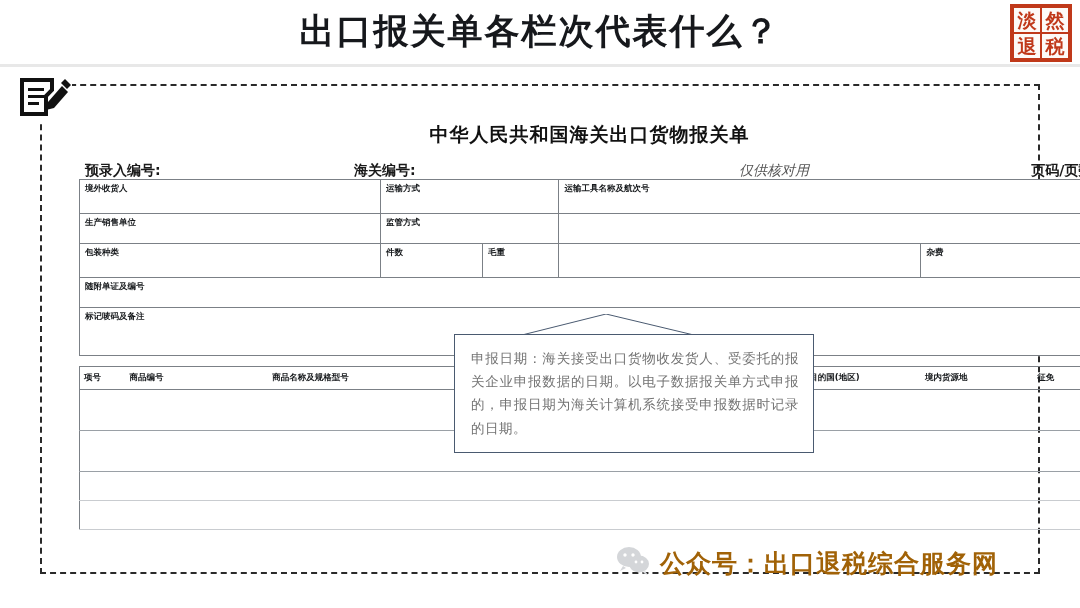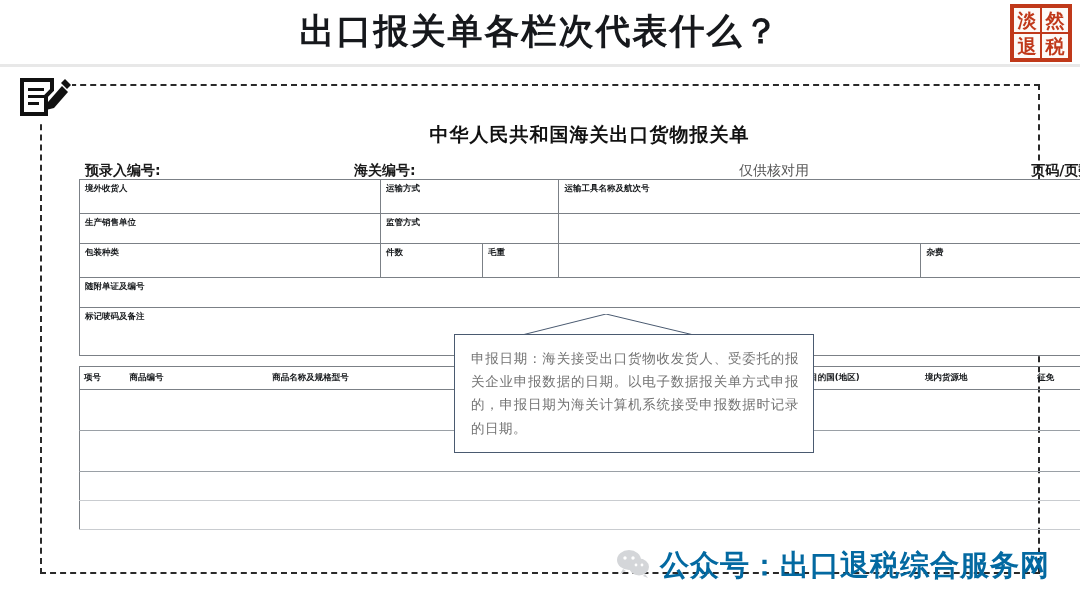--- a/index.html
+++ b/index.html
@@ -114,21 +114,21 @@
     position: relative;
     height: 17px;
     font-size: 14px;
     color: #1a1a1a;
     font-weight: 700;
     font-family: "DejaVu Sans", "Liberation Sans", sans-serif;
     text-align: right;
   }
   .pre-row .c1 { position: absolute; left: 6px; top: 0; }
   .pre-row .c2 { position: absolute; left: 275px; top: 0; }
-  .pre-row .c3 { position: absolute; left: 660px; top: 0; font-weight: 400; color: #555; }
+  .pre-row .c3 { position: absolute; left: 660px; top: 0; font-weight: 400; color: #555; font-style: italic; }
   .pre-row .c4 { position: absolute; right: 2px; top: 0; }
 
   table.decl {
     width: 100%;
     border-collapse: collapse;
     table-layout: fixed;
   }
   table.decl td {
     border: 1px solid #7b8086;
     vertical-align: top;
@@ -207,23 +207,23 @@
     position: absolute;
     left: 616px;
     top: 546px;
     display: flex;
     align-items: center;
     gap: 10px;
     z-index: 8;
     pointer-events: none;
   }
   .wm-text {
-    font-size: 29px;
-    font-weight: 700;
-    color: #0369a1;
+    font-size: 25px;
+    font-weight: 700;
+    color: #a16207;
     letter-spacing: 1px;
     font-family: "DejaVu Sans", "Liberation Sans", sans-serif;
     white-space: nowrap;
   }
   .wm-icon { flex: 0 0 auto; }
 </style>
 </head>
 <body>
 
 <div class="page-header">

